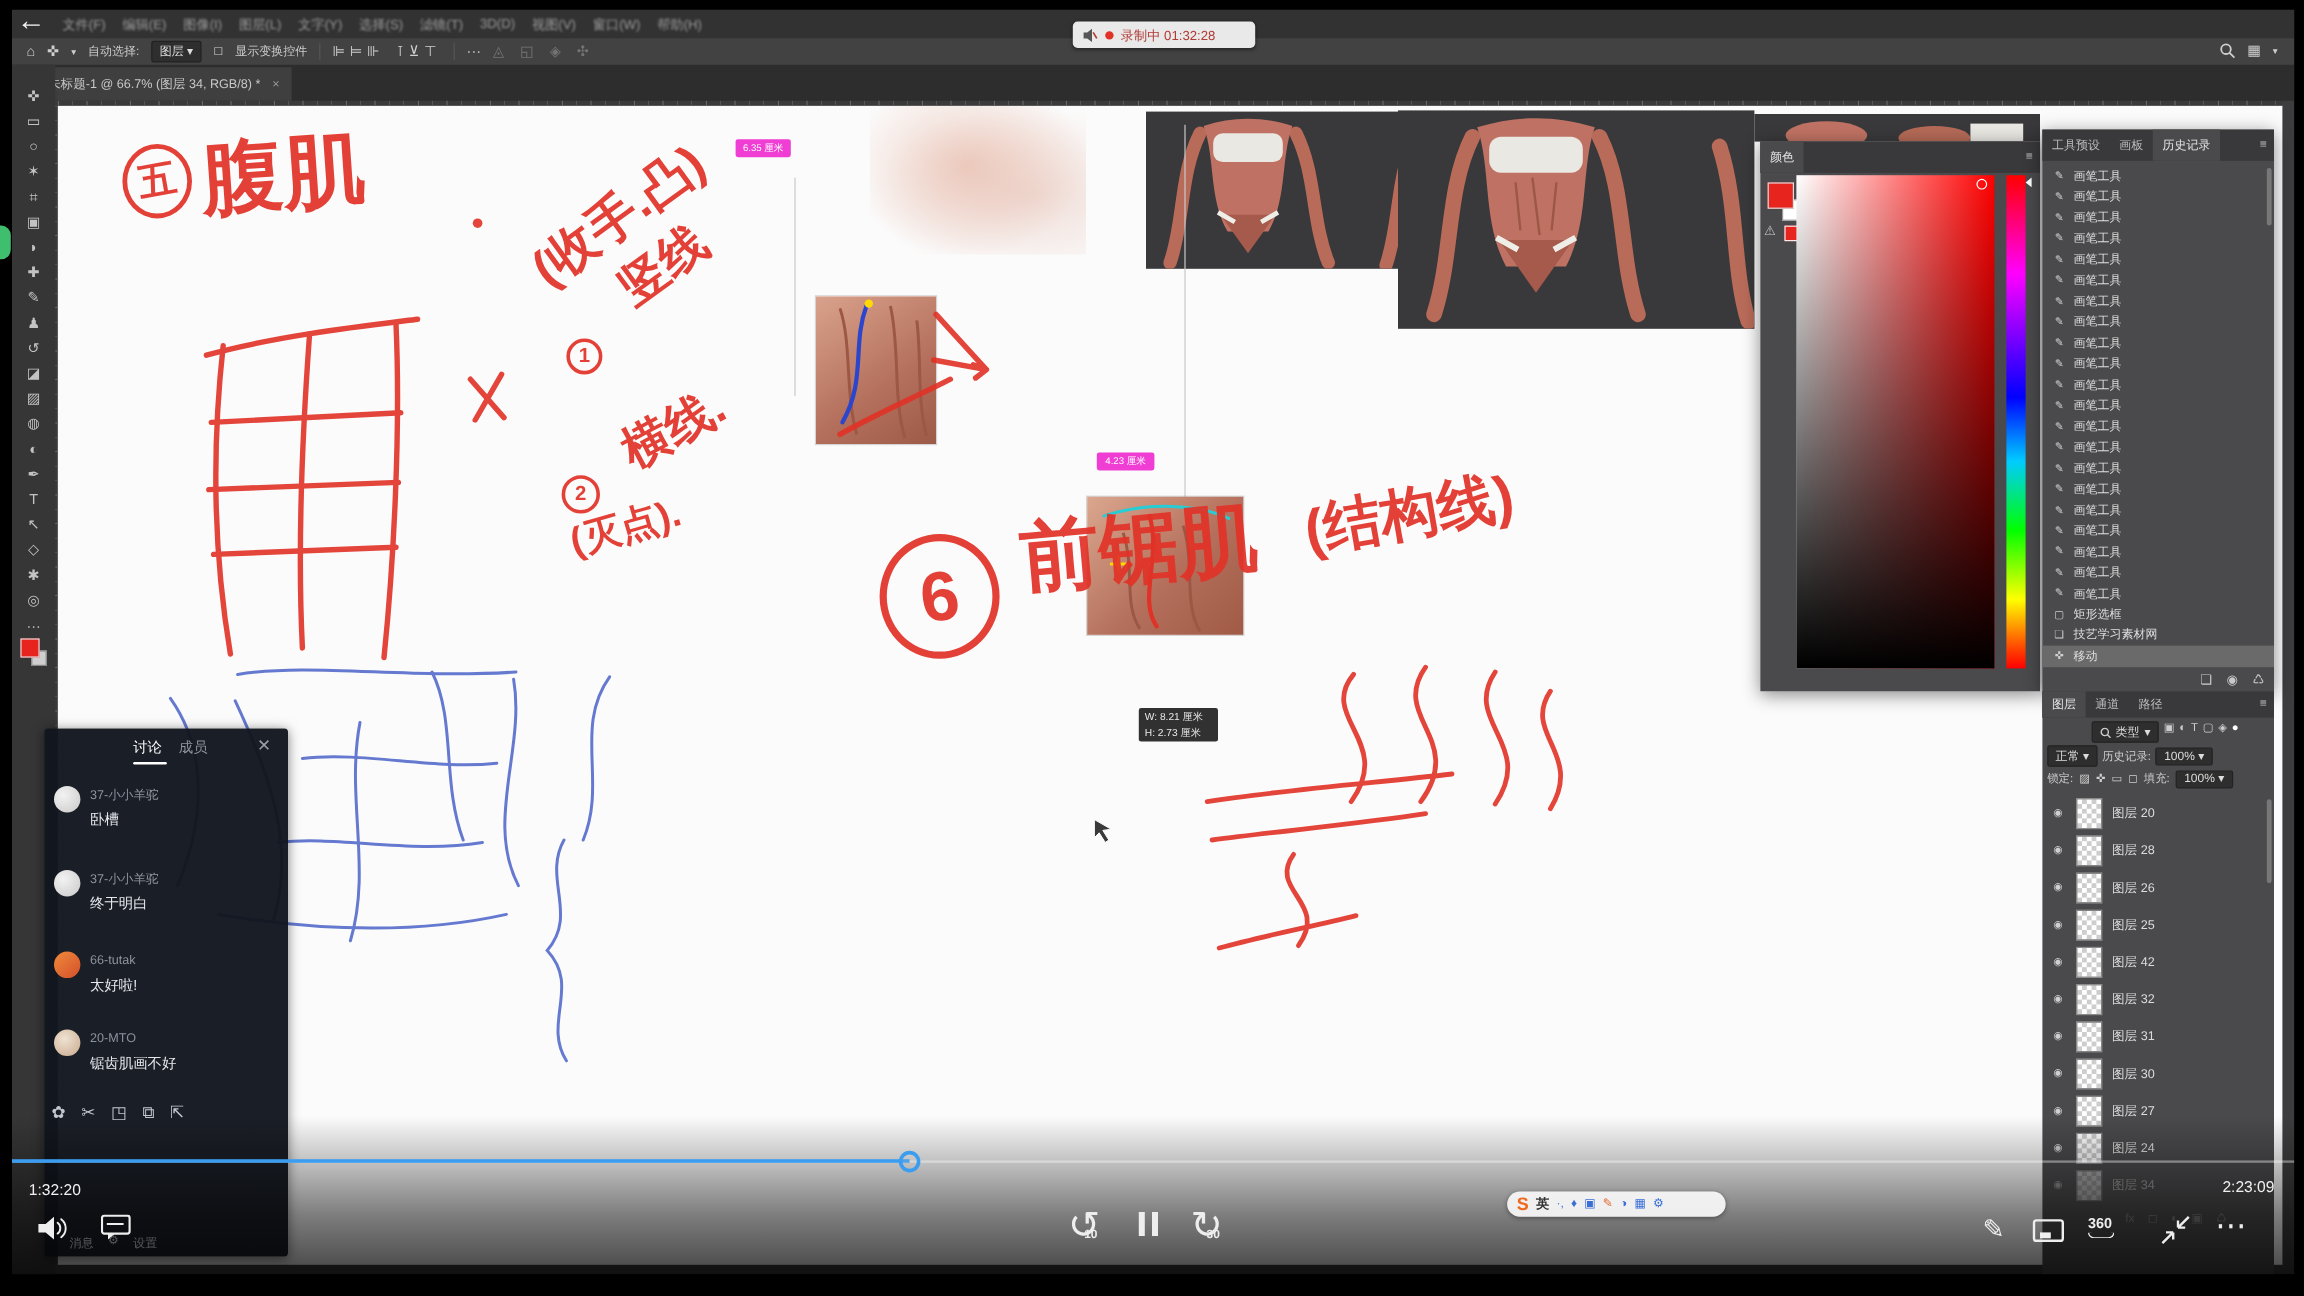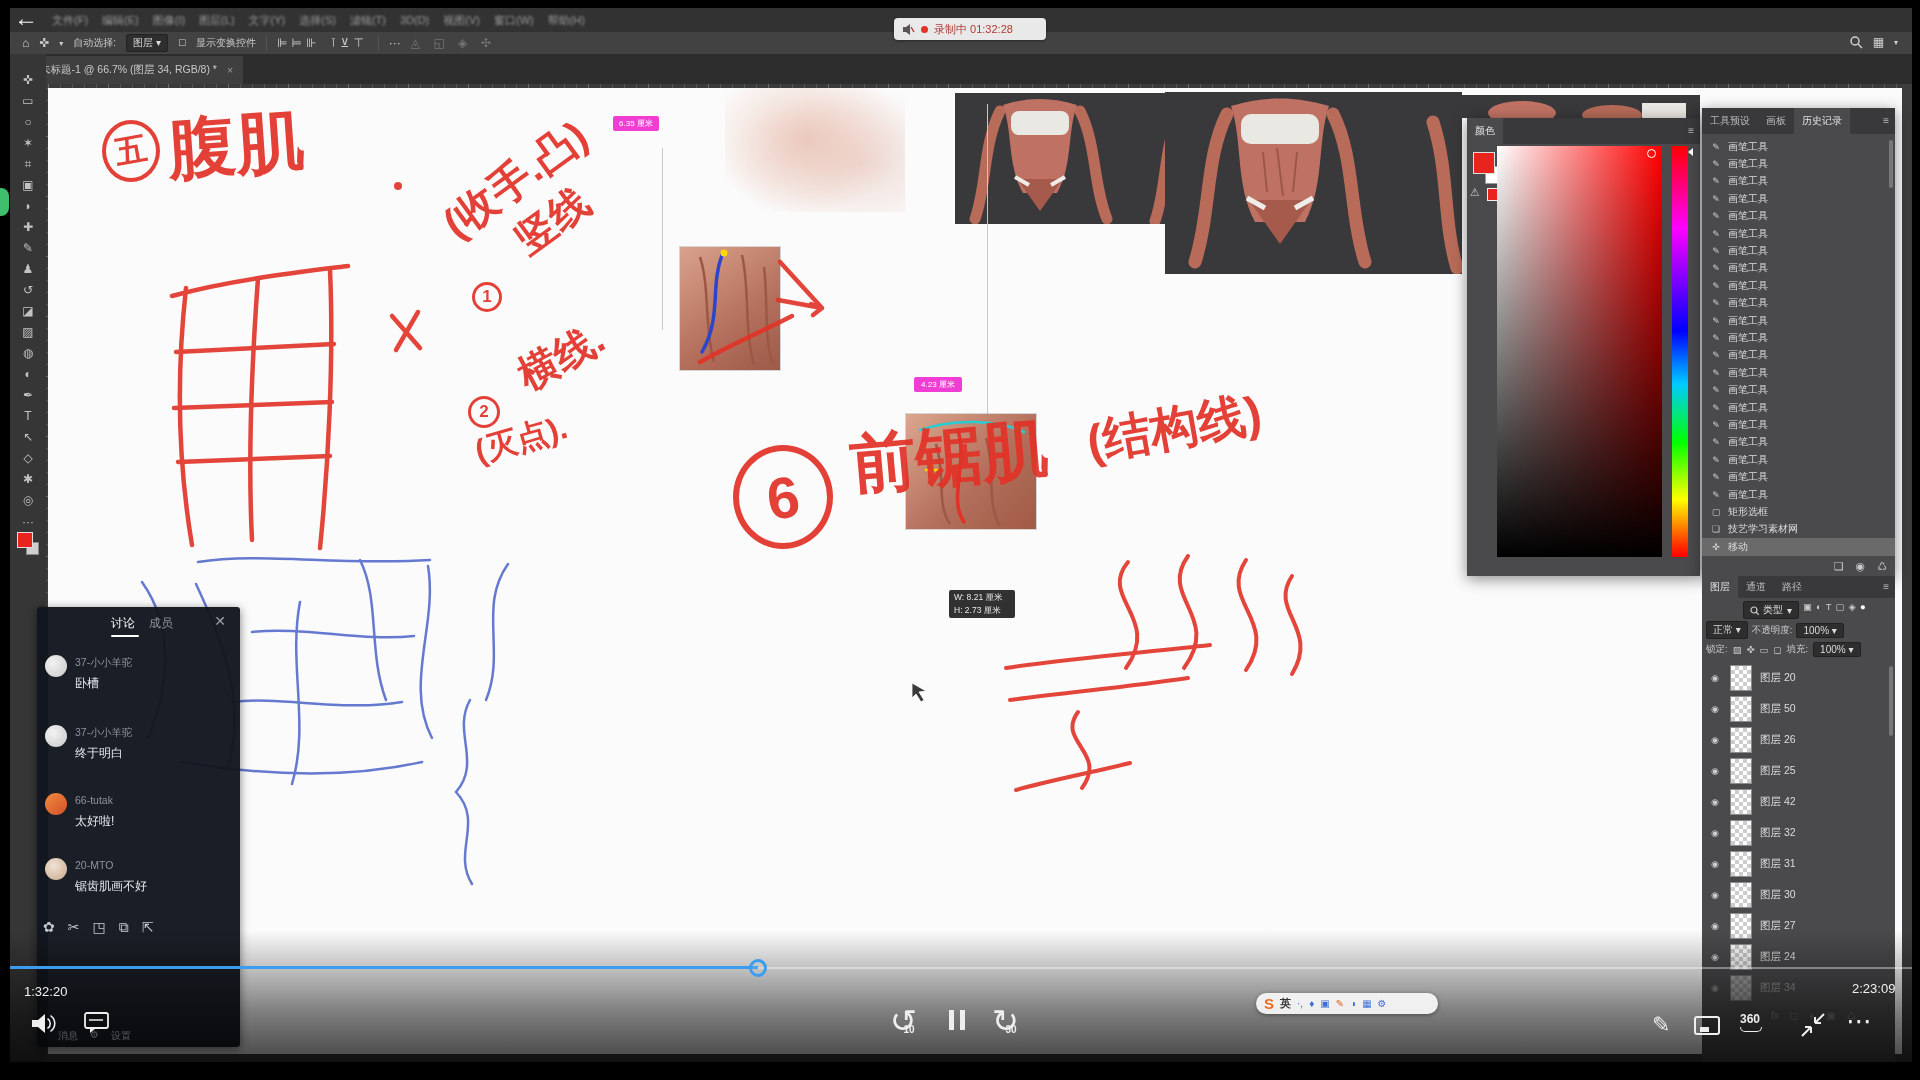--- a/index.html
+++ b/index.html
@@ -492,42 +492,42 @@
           </svg><span>类型</span> ▾</span>
       <span>▣</span>
       <span>◐</span>
       <span>T</span>
       <span>▢</span>
       <span>◈</span>
       <span style="color:#fff;">●</span>
     </div>
     <div class="abs" style="left:4px;top:45px;display:flex;align-items:center;gap:4px;font-size:9.5px;color:#ccc;">
       <span class="optbox"><span>正常</span> ▾</span>
-      <span>不透明度:</span>
+      <span>历史记录:</span>
       <span class="optbox"><span>100%</span> ▾</span>
     </div>
     <div class="abs" style="left:4px;top:66px;display:flex;align-items:center;gap:5px;font-size:9.5px;color:#ccc;">
       <span>锁定:</span>
       <span>▨</span>
       <span>✜</span>
       <span>▭</span>
       <span>◻</span>
       <span>填充:</span>
       <span class="optbox"><span>100%</span> ▾</span>
     </div>
     <div class="abs" style="left:0;top:86px;width:193px;height:345px;">
         <div class="lrow" style="top: 0px;">
           <span class="eye">◉</span>
           <div class="thumb"></div>
           <span class="lname">图层 20</span>
         </div>
         <div class="lrow" style="top: 31px;">
           <span class="eye">◉</span>
           <div class="thumb"></div>
-          <span class="lname">图层 50</span>
+          <span class="lname">图层 28</span>
         </div>
         <div class="lrow" style="top: 62px;">
           <span class="eye">◉</span>
           <div class="thumb"></div>
           <span class="lname">图层 26</span>
         </div>
         <div class="lrow" style="top: 93px;">
           <span class="eye">◉</span>
           <div class="thumb"></div>
           <span class="lname">图层 25</span>

